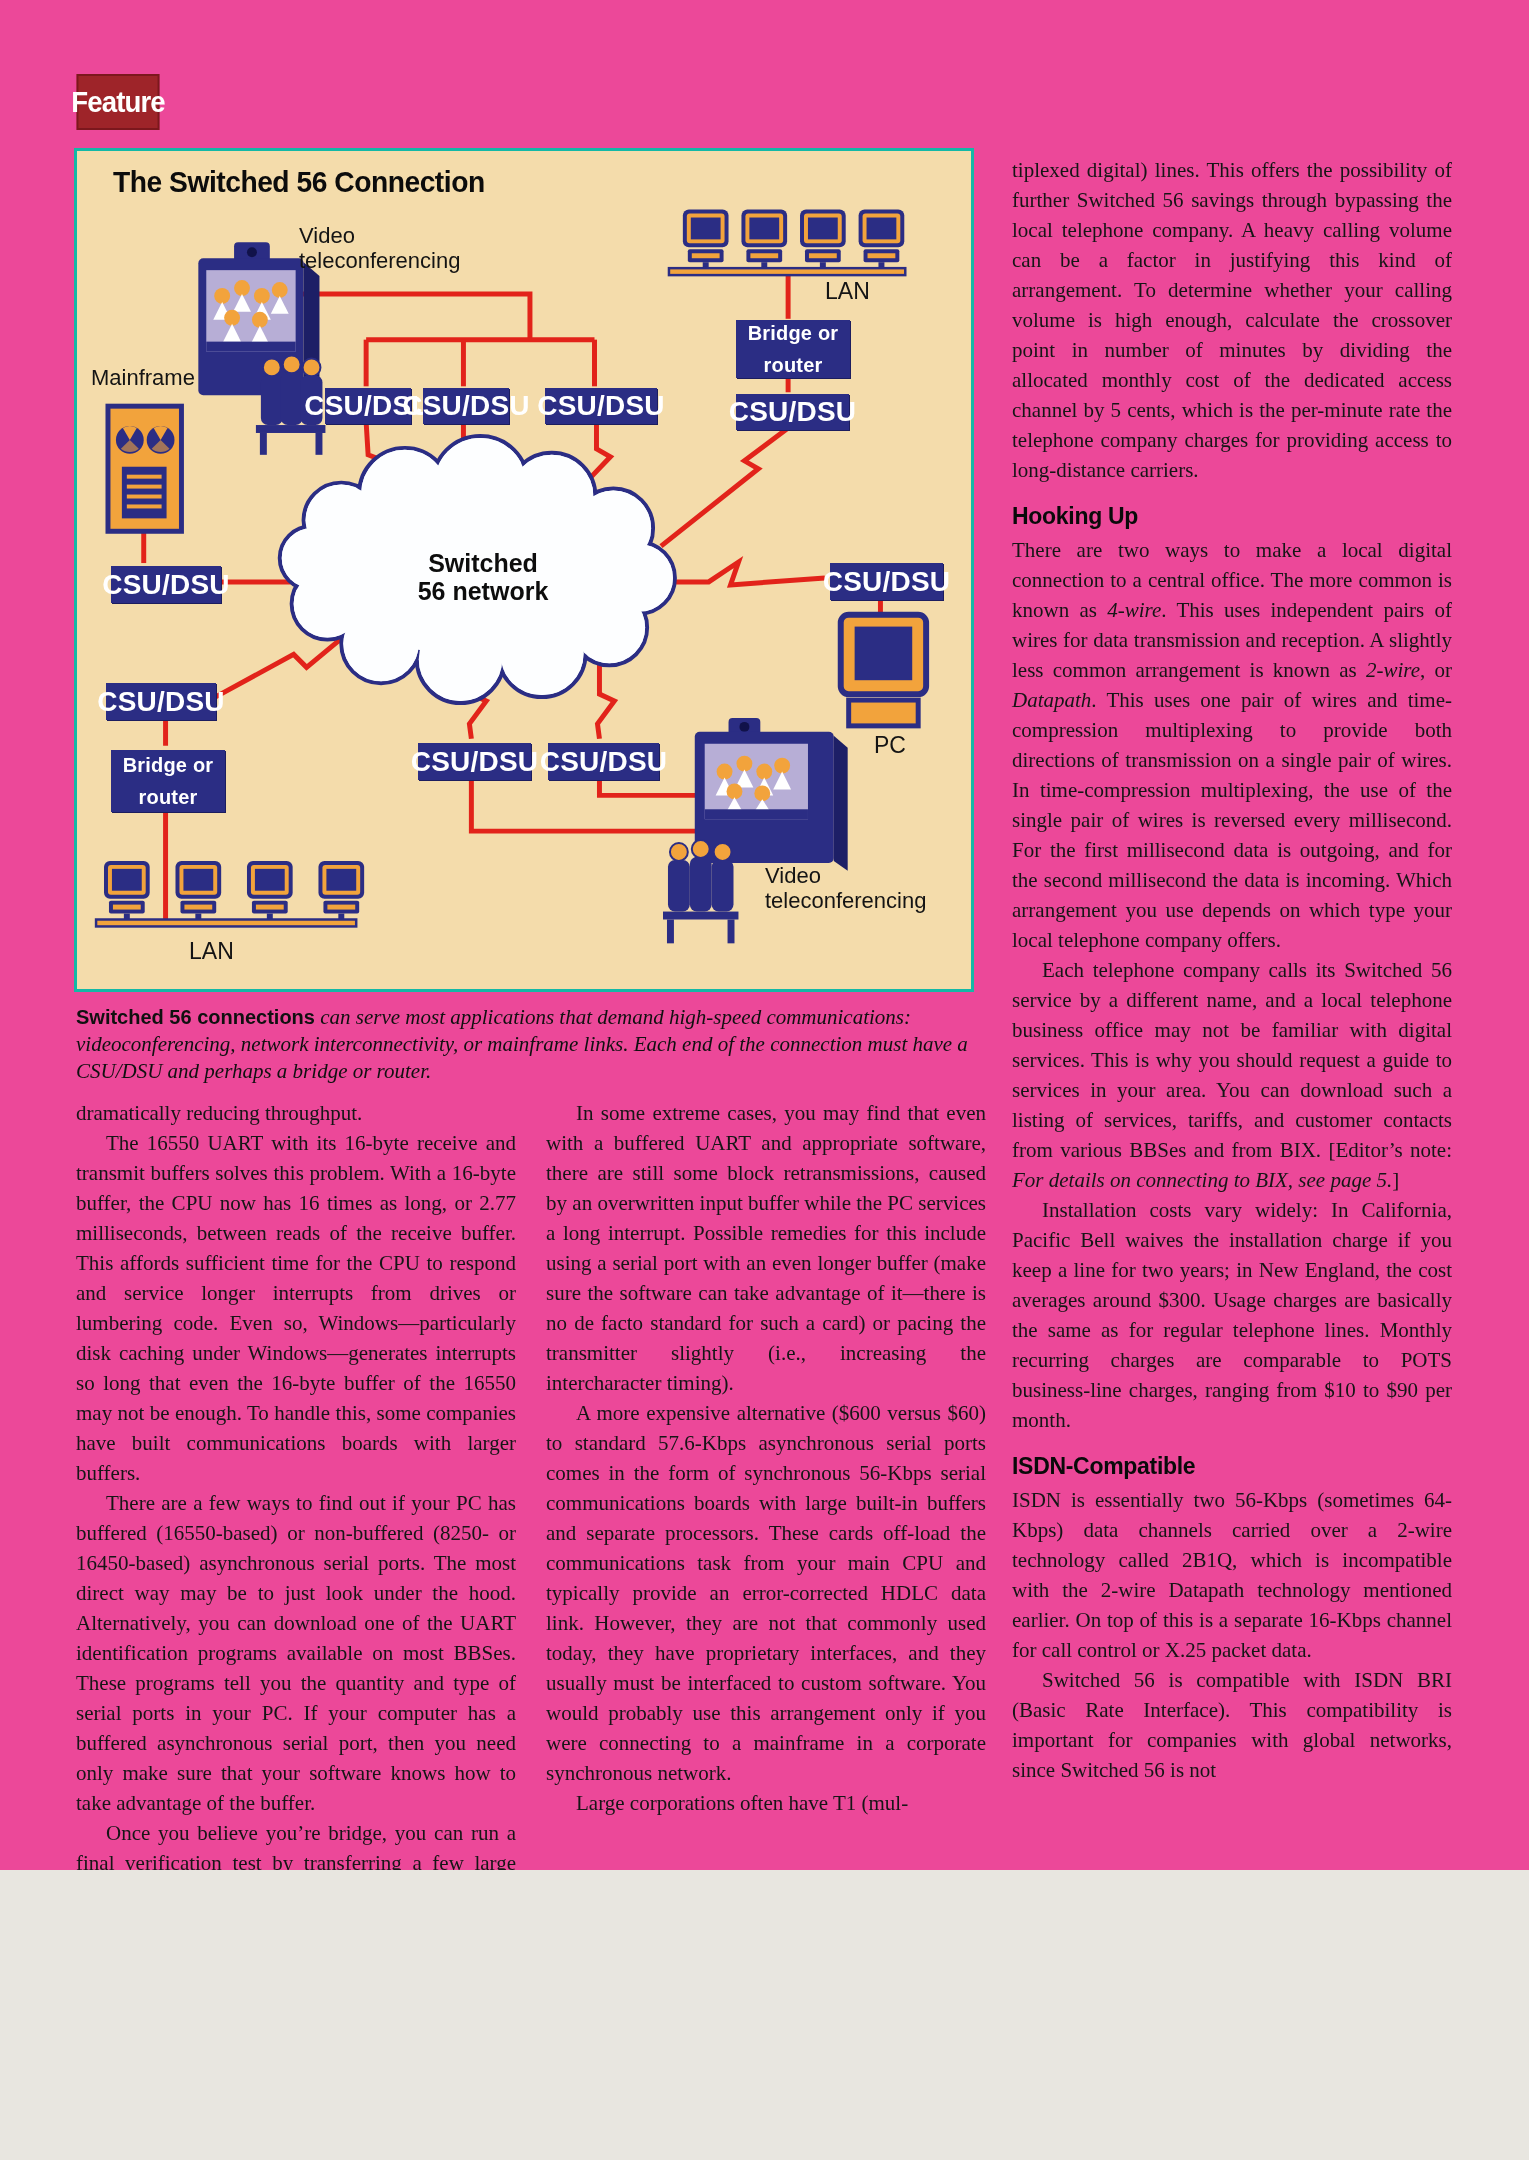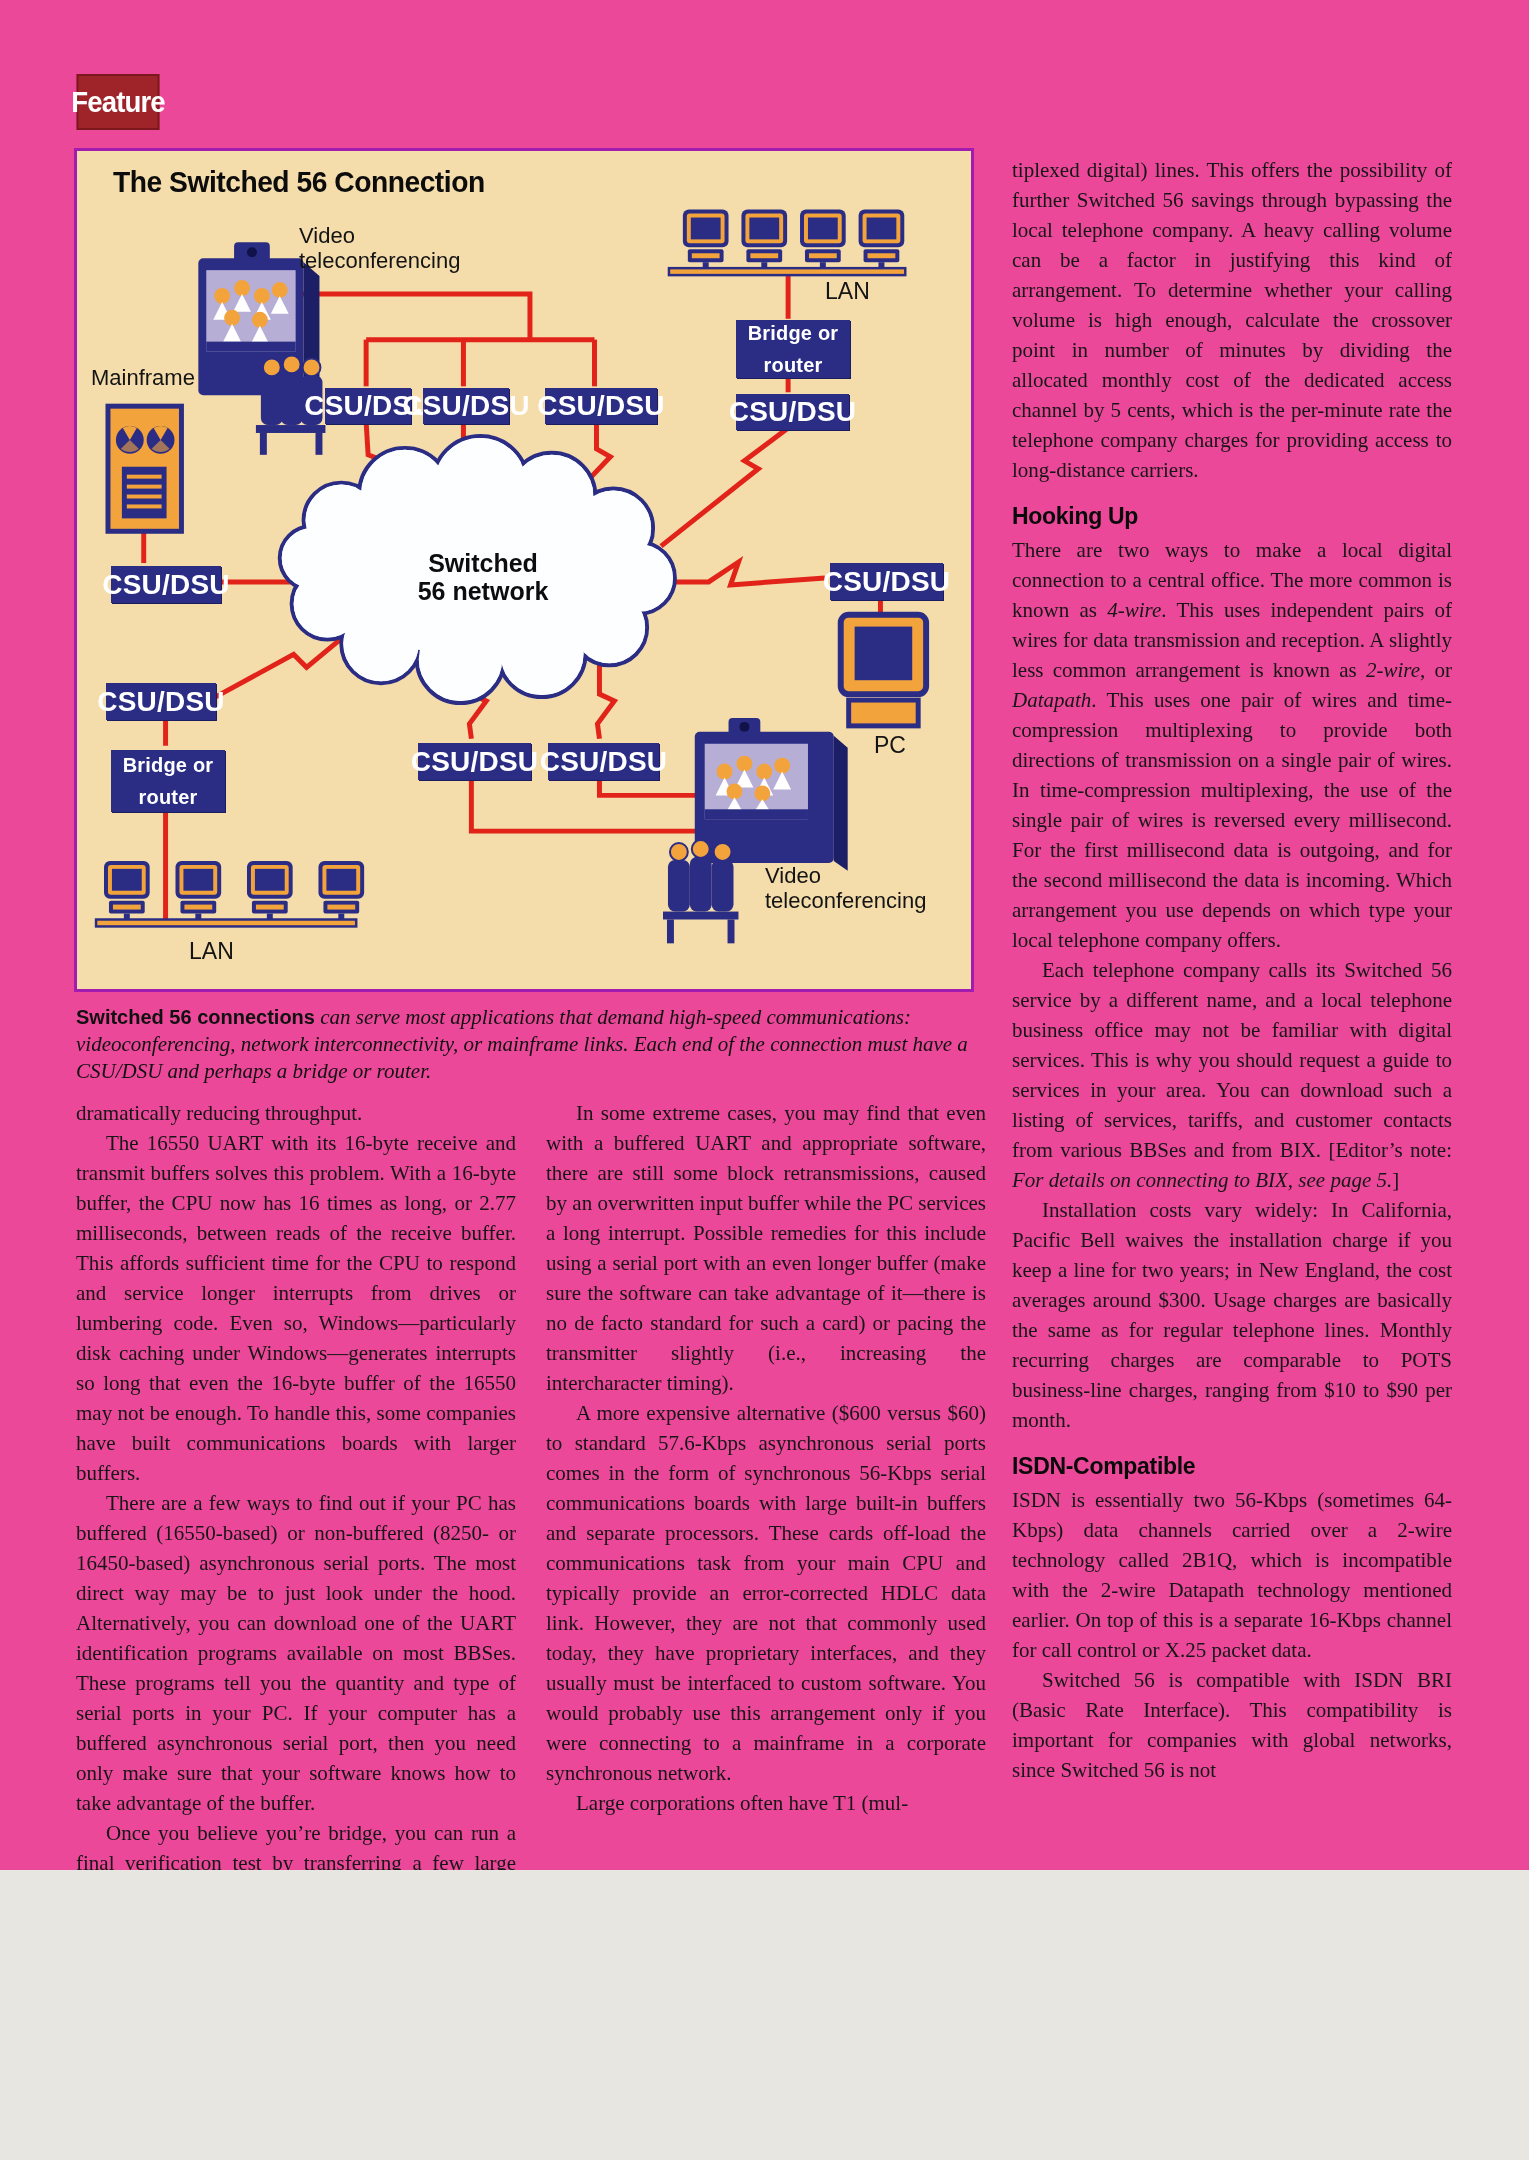--- a/index.html
+++ b/index.html
@@ -5,21 +5,21 @@
   html,body{margin:0;padding:0;background:#e8e6e0;}
   .page{position:relative;width:1529px;height:1870px;background:#ec4899;overflow:hidden;
         font-family:"Liberation Serif",serif;color:#161616;padding-left:40px;}
   
   .badge{position:absolute;left:73px;top:74px;width:86px;height:52px;background:#9e2429;
          border:2px solid #7c171d;color:#fff;font-family:"Liberation Sans",sans-serif;
          font-weight:bold;font-size:30px;display:flex;align-items:center;justify-content:center;
          letter-spacing:-1px;transform:scaleX(.92);}
   
   .panel{position:absolute;left:74px;top:148px;width:900px;height:844px;background:#f4dcab;
-         border:3px solid #a21caf;box-sizing:border-box;}
+         border:3px solid #14b8a6;box-sizing:border-box;}
   .panel svg{position:absolute;left:0;top:0;width:100%;height:100%;}
   .dtitle{position:absolute;left:36px;top:14px;margin:0;font-family:"Liberation Sans",sans-serif;
           font-weight:bold;font-size:30px;color:#0c0c0c;letter-spacing:-.5px;transform:scaleX(.94);
           transform-origin:left;}
   .dlabel{position:absolute;font-family:"Liberation Sans",sans-serif;font-size:22px;color:#141414;
           line-height:25px;white-space:nowrap;}
   .nbox{position:absolute;background:#2b2d84;color:#fff;font-family:"Liberation Sans",sans-serif;
         font-weight:bold;display:flex;flex-direction:column;align-items:center;justify-content:center;
         font-size:28px;letter-spacing:.2px;box-shadow:1px 1px 0 #1c1d5e;}
   .bridge{font-size:20px;line-height:24px;gap:8px;}

